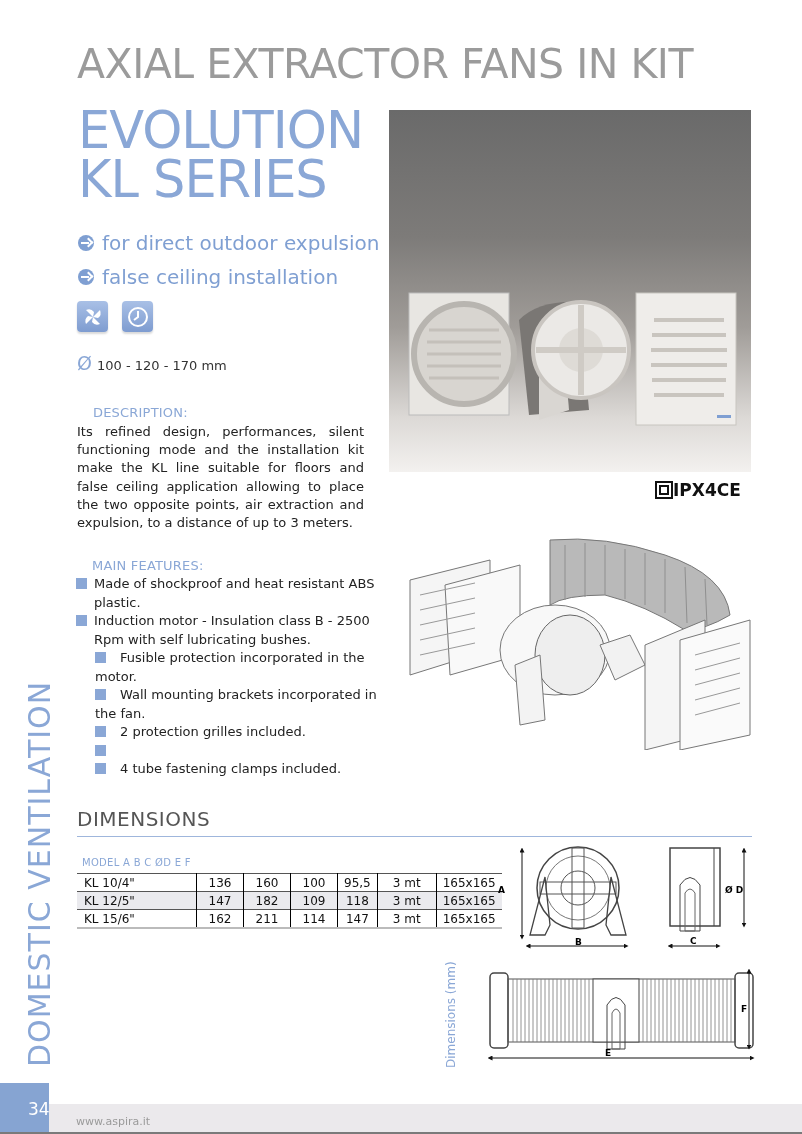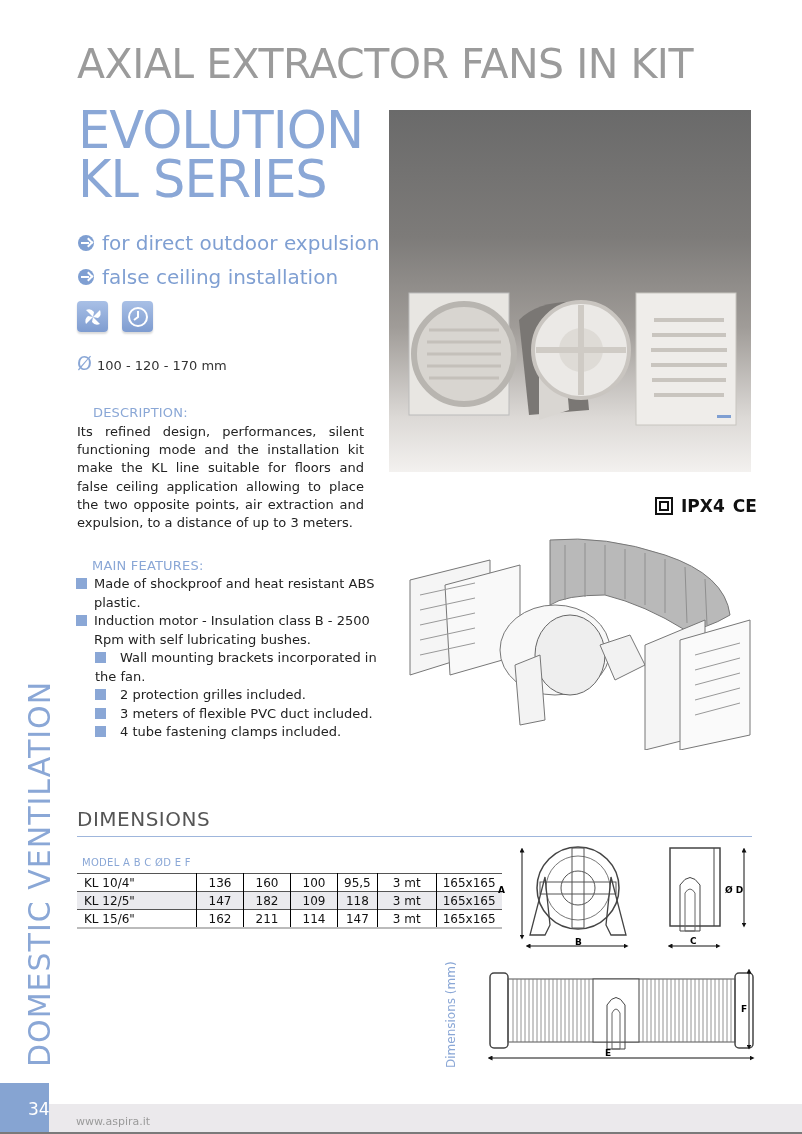--- a/index.html
+++ b/index.html
@@ -57,21 +57,21 @@
   .features .sq { display:inline-block; width: 11px; height: 11px; background:#8aa7d6; margin-right: 7px; vertical-align: -1px; }
   .features .f1 { padding-left: 18px; text-indent: -18px; }
   .features .f3 { padding-left: 19px; }
   .features .f3 .sq { margin-right: 14px; }
 
   .photo {
     left: 389px; top: 110px; width: 362px; height: 362px;
     background: linear-gradient(180deg,#6a6a6a 0%,#7d7b79 35%,#a09c98 60%,#dcd9d6 85%,#f3f1ef 100%);
     overflow:hidden;
   }
-  .cert { left: 655px; top: 496px; display:flex; align-items:center; gap: 8px; font-size: 17px; font-weight: bold; color:#111; }
+  .cert { left: 655px; top: 480px; display:flex; align-items:center; font-size: 17px; font-weight: bold; color:#111; }
   .cert .dbl { width: 14px; height: 14px; border: 2px solid #111; position:relative; }
   .cert .dbl::after { content:""; position:absolute; left:2px; top:2px; width:6px; height:6px; border:2px solid #111; }
 
   .exploded { left: 405px; top: 535px; width: 395px; height: 215px; }
 
   .dim-title { left: 77px; top: 807px; font-size: 20px; color: #555; letter-spacing: 0.5px; }
   .dim-rule { left: 77px; top: 836px; width: 675px; height: 1px; background: #9fb6dc; }
 
   .table-head { left: 82px; top: 857px; font-size: 10px; color: #8aa7d6; letter-spacing: 0.3px; }
   table.dims {
@@ -146,23 +146,24 @@
   <span>100 - 120 - 170 mm</span>
 </div>
 
 <div class="abs section-head desc-head">DESCRIPTION:</div>
 <div class="abs desc-body">Its refined design, performances, silent functioning mode and the installation kit make the KL line suitable for floors and false ceiling application allowing to place the two opposite points, air extraction and expulsion, to a distance of up to 3 meters.</div>
 
 <div class="abs section-head feat-head">MAIN FEATURES:</div>
 <div class="abs features">
   <div class="f1"><span class="sq"></span><span>Made of shockproof and heat resistant ABS plastic.</span></div>
   <div class="f1"><span class="sq"></span><span>Induction motor - Insulation class B - 2500 Rpm with self lubricating bushes.</span></div>
+  <div class="f3"><span class="sq"></span><span>Fusible protection incorporated in the motor.</span></div>
   <div class="f3"><span class="sq"></span><span>Wall mounting brackets incorporated in the fan.</span></div>
   <div class="f3"><span class="sq"></span><span>2 protection grilles included.</span></div>
-  <div class="f3"><span class="sq"></span><span>3 meters of flexible PVC duct included.</span></div>
+  <div class="f3"><span class="sq"></span></div>
   <div class="f3"><span class="sq"></span><span>4 tube fastening clamps included.</span></div>
 </div>
 
 <div class="abs photo">
   <svg width="362" height="362" viewBox="0 0 362 362">
 
     <rect x="20" y="183" width="100" height="122" fill="#e8e6e2" stroke="#bbb"></rect>
     <circle cx="75" cy="244" r="50" fill="#d8d5d0" stroke="#b8b5b0" stroke-width="6"></circle>
     <g stroke="#c4c0ba" stroke-width="3">
       <line x1="40" y1="220" x2="110" y2="220"></line>

